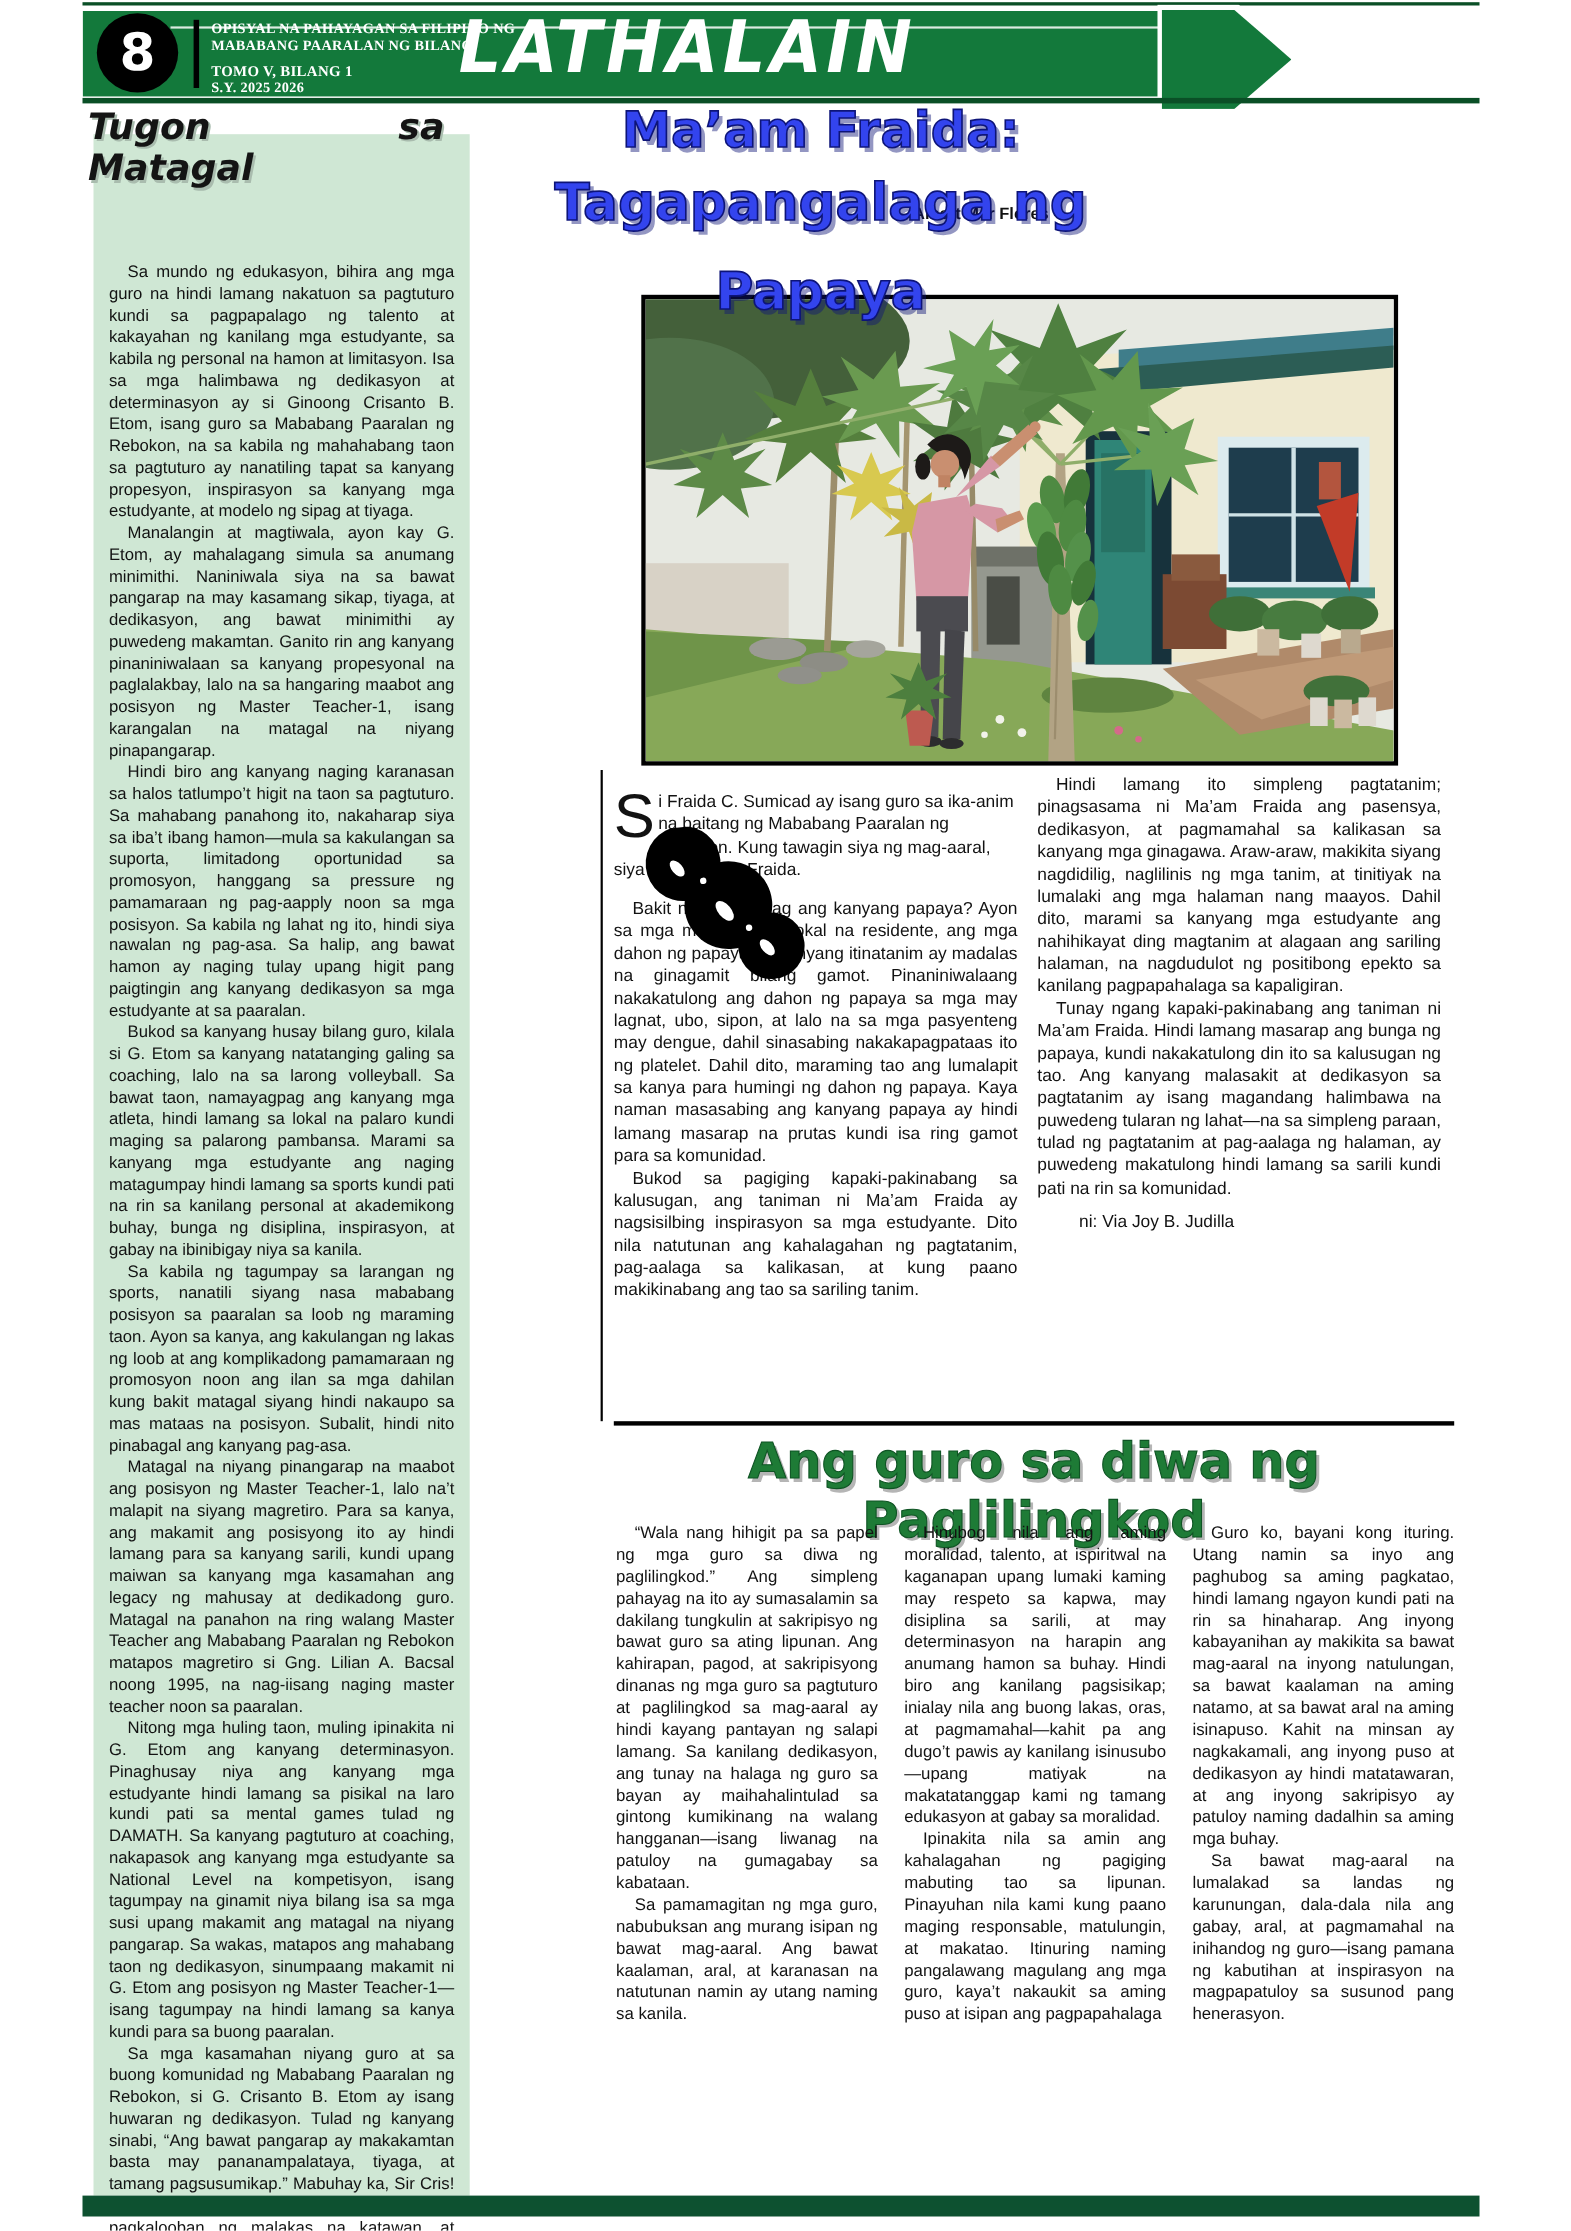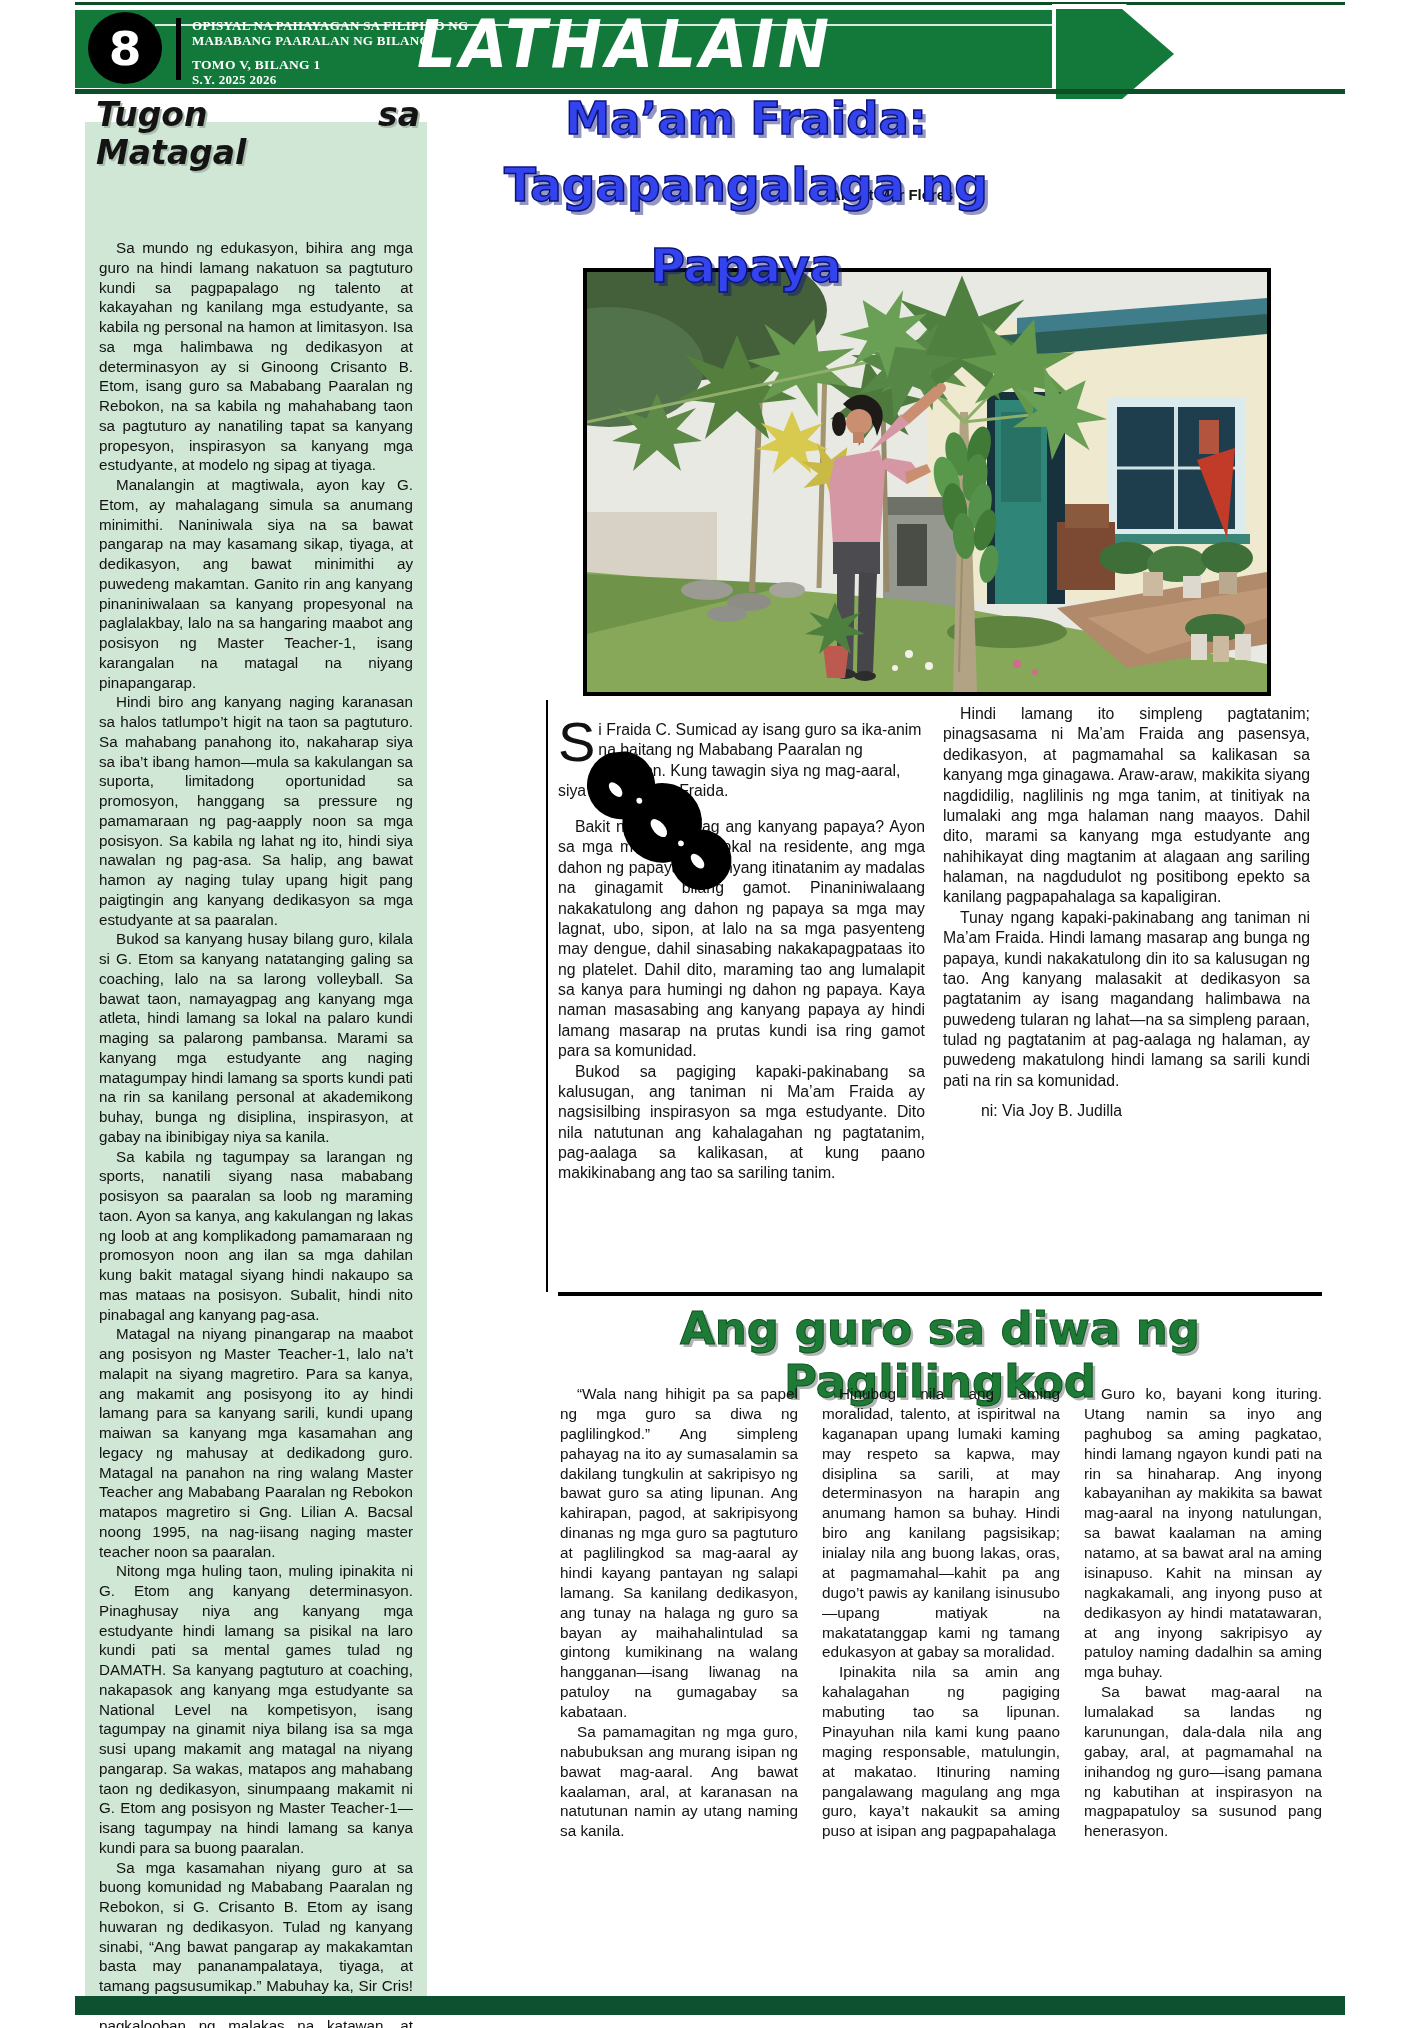--- a/index.html
+++ b/index.html
@@ -23,21 +23,21 @@
                  letter-spacing:4px;transform:scaleY(1.08);}
   .chev-outer{position:absolute;left:1052px;top:4px;width:132px;height:100px;background:#fff;
               clip-path:polygon(0 0,56% 0,100% 50%,56% 100%,0 100%);}
   .chev-inner{position:absolute;left:4px;top:5px;width:118px;height:90px;background:#13793b;
               clip-path:polygon(0 0,56% 0,100% 50%,56% 100%,0 100%);}
   .logo-strip{position:absolute;left:1148px;top:4px;width:276px;height:106px;border-radius:6px;overflow:hidden;z-index:3;}
   .header-underline{position:absolute;left:75px;top:89px;width:1270px;height:5px;background:#0a4f26;}
 
   
   .mint-panel{position:absolute;left:85px;top:122px;width:342px;height:1874px;background:#cfe7d4;}
-  .left-title{position:absolute;left:96px;top:96px;width:324px;z-index:2;
+  .left-title{position:absolute;left:80px;top:96px;width:324px;z-index:2;
               font-family:"DejaVu Sans",sans-serif;font-weight:800;font-style:italic;color:#141414;
               font-size:33px;line-height:38px;text-shadow:2px 2px 0 #a9bcae;}
   .left-title .l1{text-align:justify;text-align-last:justify;}
   .left-body{position:absolute;left:99px;top:238px;width:314px;font-size:15.2px;line-height:1.3;}
   .left-body p,.cols p{margin:0;text-indent:17px;text-align:justify;}
 
   
   .main-title{position:absolute;left:440px;top:94px;width:612px;text-align:center;z-index:2;
               font-family:"DejaVu Sans",sans-serif;font-weight:800;color:#3344ee;
               -webkit-text-stroke:1.5px #0d1478;text-shadow:4px 4px 0 rgba(16,22,120,.45);}

